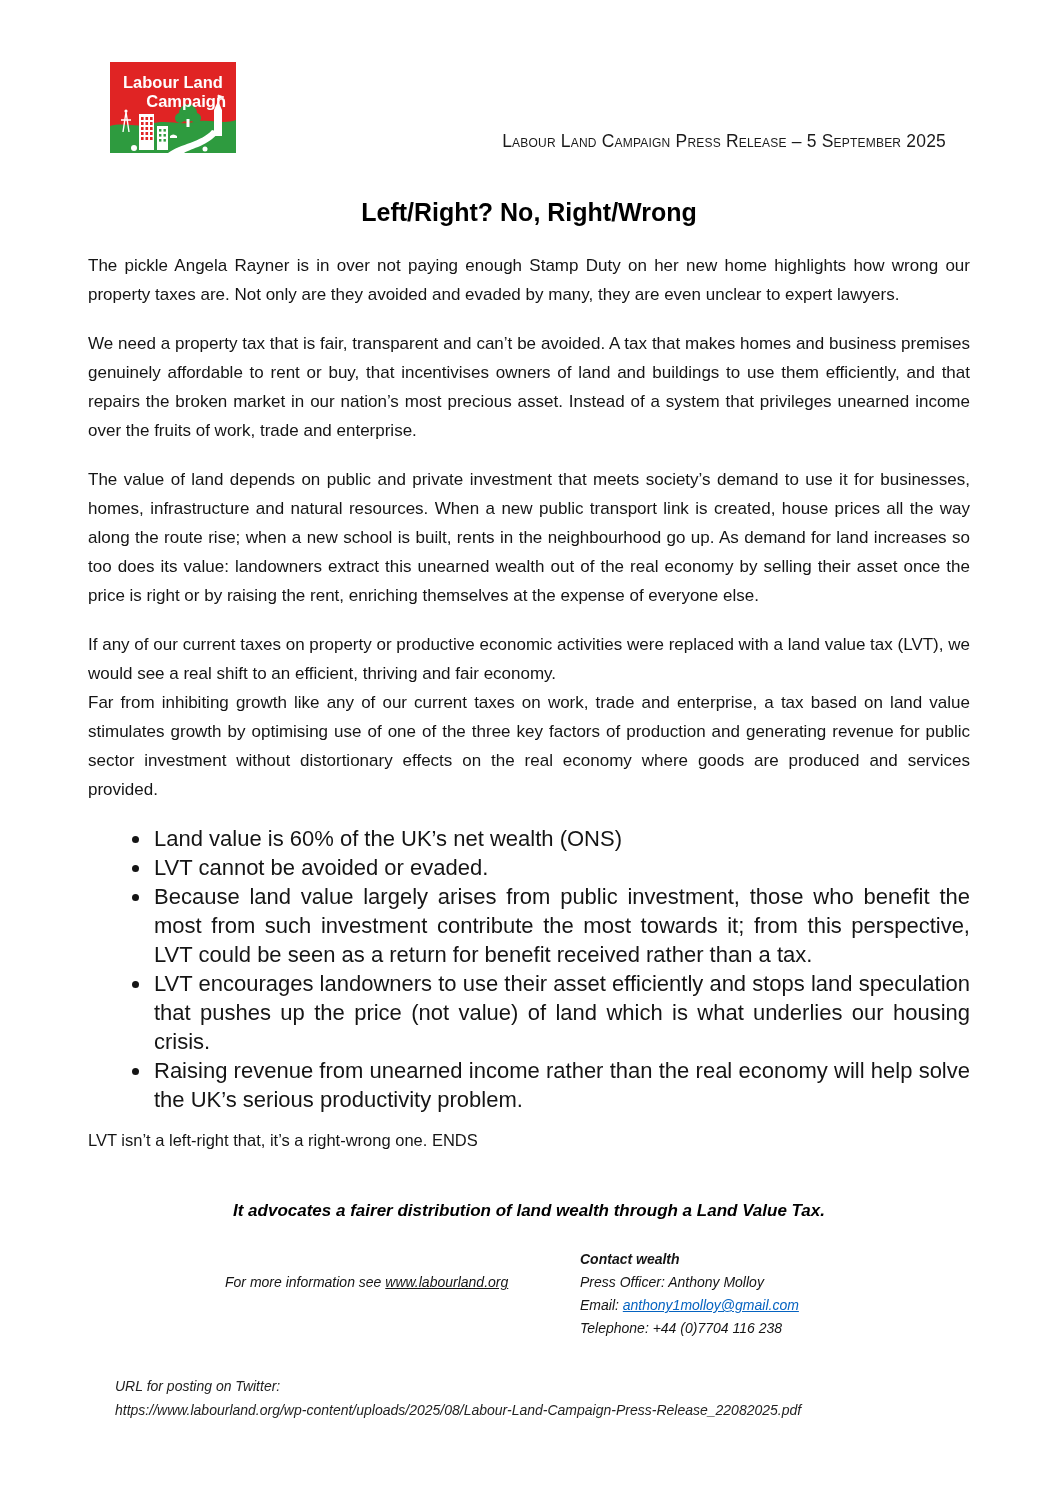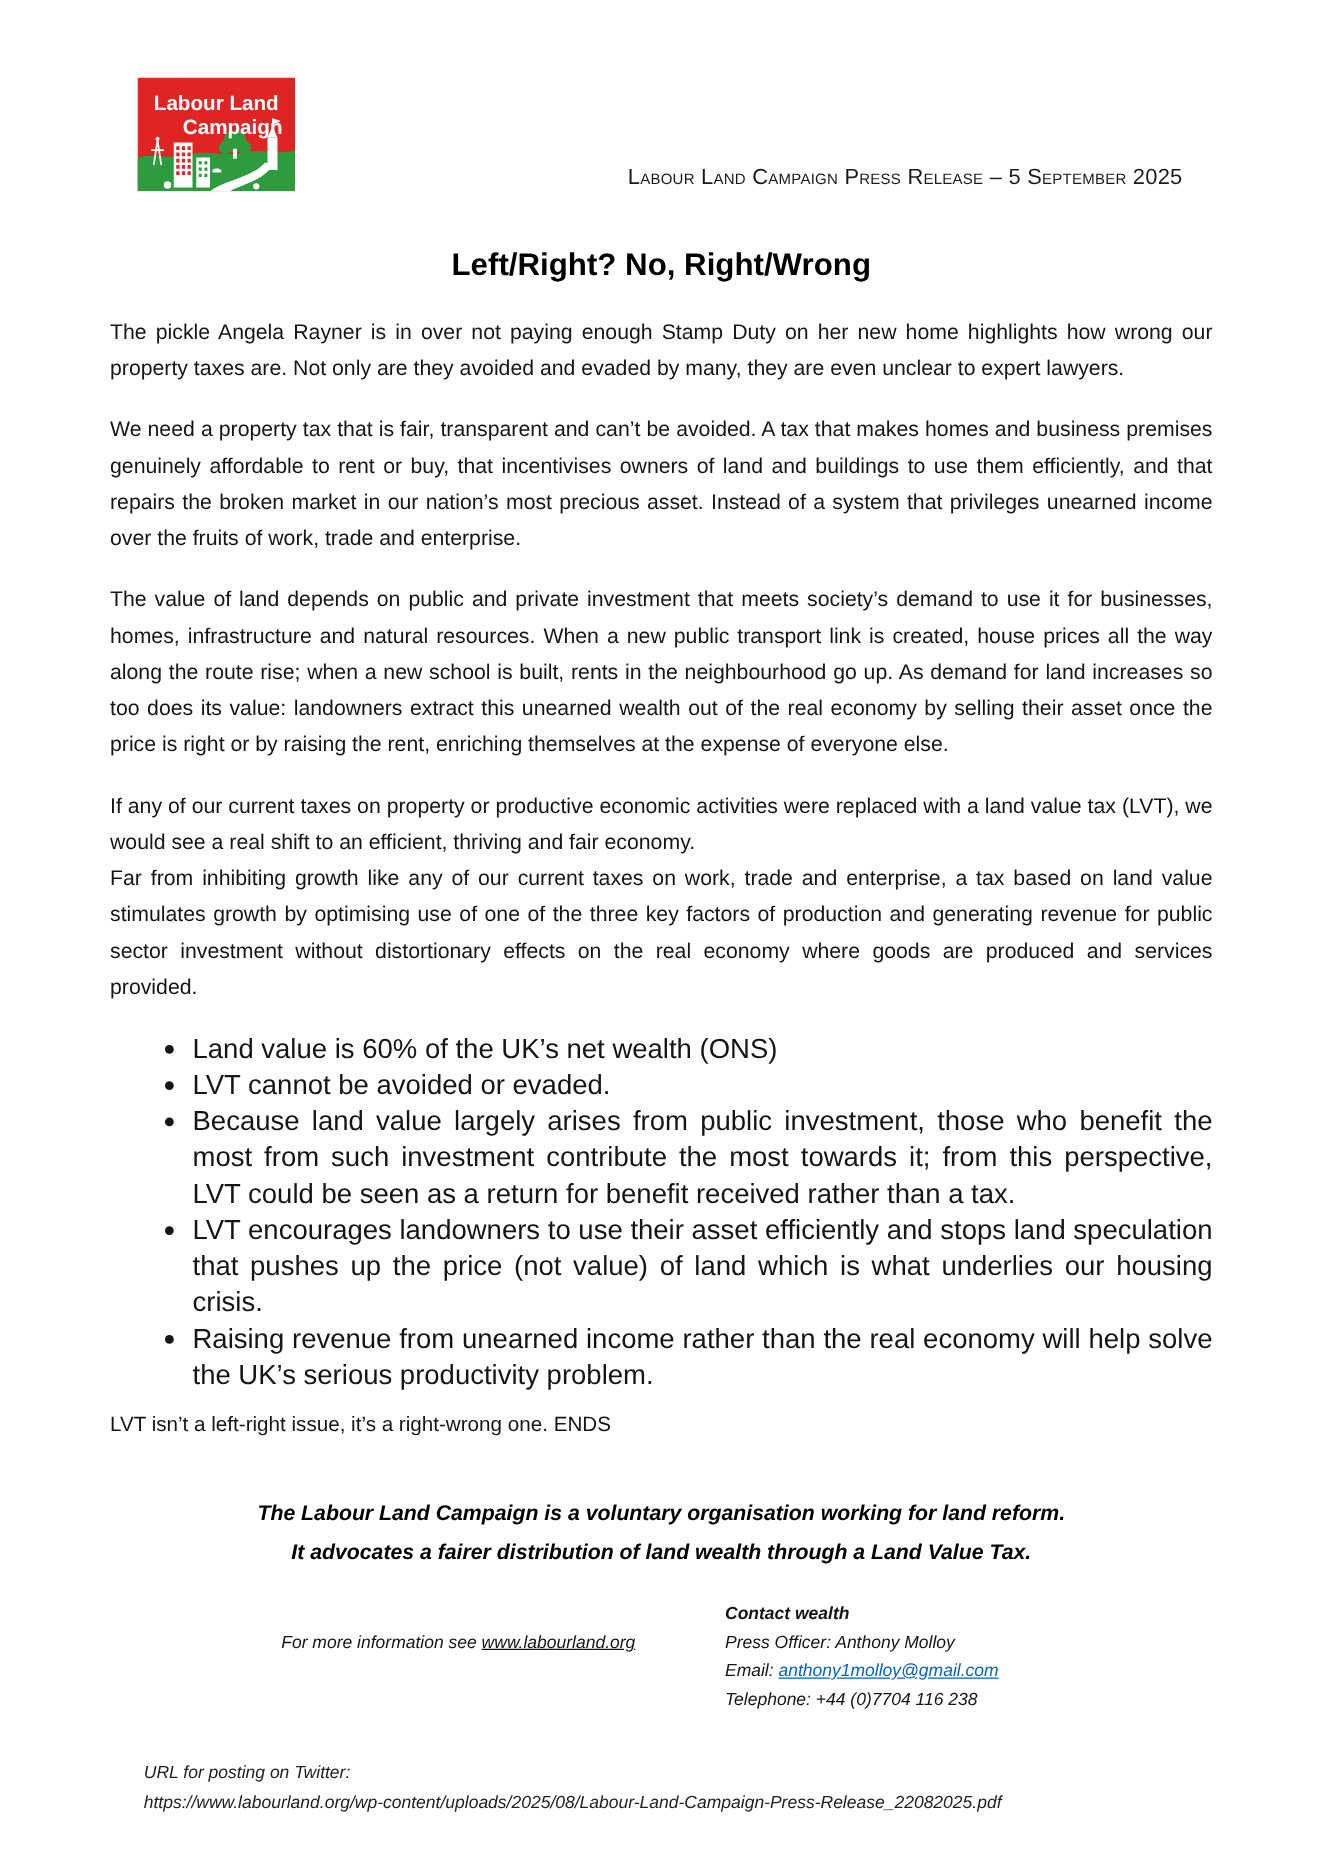--- a/index.html
+++ b/index.html
@@ -180,24 +180,23 @@
     <p class="para">Far from inhibiting growth like any of our current taxes on work, trade and enterprise, a tax based on land value stimulates growth by optimising use of one of the three key factors of production and generating revenue for public sector investment without distortionary effects on the real economy where goods are produced and services provided.</p>
 
     <ul class="bullets">
       <li>Land value is 60% of the UK’s net wealth (ONS)</li>
       <li>LVT cannot be avoided or evaded.</li>
       <li>Because land value largely arises from public investment, those who benefit the most from such investment contribute the most towards it; from this perspective, LVT could be seen as a return for benefit received rather than a tax.</li>
       <li>LVT encourages landowners to use their asset efficiently and stops land speculation that pushes up the price (not value) of land which is what underlies our housing crisis.</li>
       <li>Raising revenue from unearned income rather than the real economy will help solve the UK’s serious productivity problem.</li>
     </ul>
 
-    <p class="closing">LVT isn’t a left-right issue, it’s a right-wrong one. ENDS</p>
+    <p class="closing">LVT isn’t a left-right that, it’s a right-wrong one. ENDS</p>
 
     <div class="about">
-      <div>The Labour Land Campaign is a voluntary organisation working for land reform.</div>
       <div>It advocates a fairer distribution of land wealth through a Land Value Tax.</div>
     </div>
 
     <div class="contact-zone">
       <div class="more-info">
         <span>For more information see </span><a href="#">www.labourland.org</a>
       </div>
       <div class="contact-details">
         <div class="contact-heading">Contact wealth</div>
         <div>Press Officer: Anthony Molloy</div>

